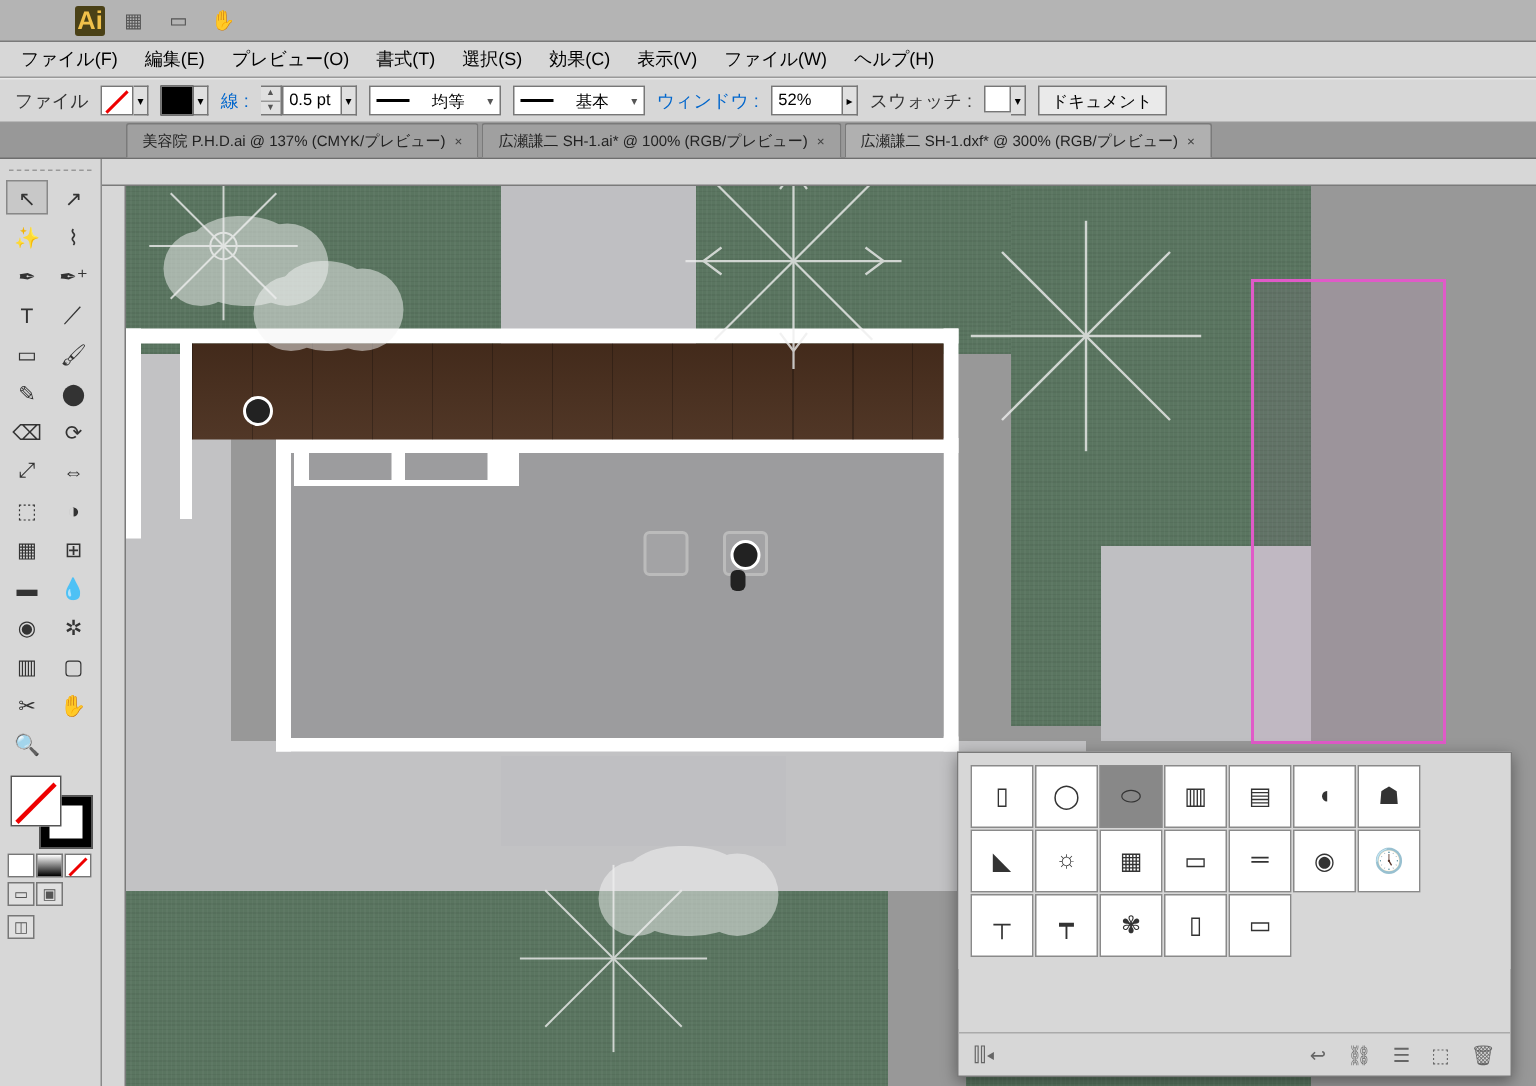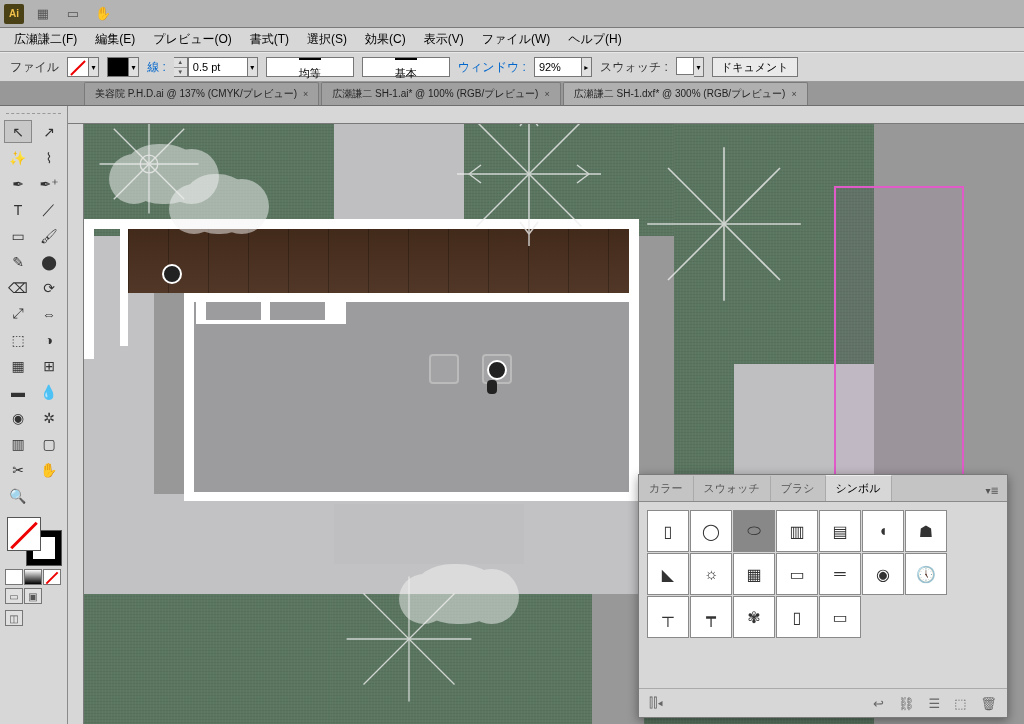--- a/index.html
+++ b/index.html
@@ -1,37 +1,37 @@
 <!DOCTYPE html>
 <html><head>
 <meta charset="utf-8">
 <style>
 * { margin:0; padding:0; box-sizing:border-box; font-family:"Hiragino Kaku Gothic Pro","Meiryo",sans-serif; }
 body { width:1024px; height:724px; background:#b4b4b4; overflow:hidden; position:relative; font-size:11px; color:#000; }
 
 .appbar { height:28px; background:#b4b4b4; border-bottom:1px solid #7a7a7a; display:flex; align-items:center; padding:0 4px; gap:8px; }
-.ai-logo { width:20px; height:20px; background:#4a4117; color:#f0c04a; font-weight:bold; display:flex; align-items:center; justify-content:center; font-size:10px; border-radius:2px; }
+.ai-logo { width:20px; height:20px; background:#4a4117; color:#f0c04a; font-weight:bold; display:flex; align-items:center; justify-content:center; font-size:17px; border-radius:2px;margin-left:46px; }
 .appbar .ico { width:22px; height:22px; display:flex; align-items:center; justify-content:center; color:#555; font-size:13px; }
 
 .menubar { height:24px; background:#d7d7d7; border-bottom:1px solid #9a9a9a; display:flex; align-items:center; padding:0 6px; gap:2px; }
 .menu-item { padding:3px 8px; cursor:default; font-size:12px; }
 
 .ctrlbar { height:30px; background:#d7d7d7; border-top:1px solid #e8e8e8; border-bottom:1px solid #9a9a9a; display:flex; align-items:center; padding:0 10px; gap:8px; font-size:12px; }
 .lbl { color:#333; white-space:nowrap; }
 .lbl.blue { color:#0066cc; }
 .swatch { width:22px; height:20px; border:1px solid #777; display:inline-flex; align-items:center; justify-content:center; position:relative; }
 .swatch.nofill { background:#fff; }
 .swatch.nofill::after { content:""; position:absolute; left:0; right:0; top:50%; border-top:2px solid #e00; transform:rotate(-45deg); }
 .swatch.black { background:#000; }
 .dd { width:10px; height:20px; border:1px solid #777; border-left:none; background:#e0e0e0; display:inline-flex; align-items:center; justify-content:center; font-size:8px; }
 .inp { height:20px; border:1px solid #777; background:#fff; padding:0 4px; font-size:11px; display:flex; align-items:center; }
 .spin { width:14px; height:20px; border:1px solid #777; border-left:none; background:#e0e0e0; display:flex; flex-direction:column; }
 .spin div { flex:1; display:flex; align-items:center; justify-content:center; font-size:6px; color:#555; }
 .spin div:first-child { border-bottom:1px solid #999; }
-.sel { height:20px; border:1px solid #777; background:#fff; padding:0 4px; font-size:11px; display:flex; align-items:center; justify-content:space-between; gap:6px;flex-direction:column; }
+.sel { height:20px; border:1px solid #777; background:#fff; padding:0 4px; font-size:11px; display:flex; align-items:center; justify-content:space-between; gap:6px; }
 .sel .arr { font-size:8px; color:#555; }
 .btn { height:20px; border:1px solid #777; background:#eaeaea; padding:0 8px; font-size:11px; display:flex; align-items:center; }
 .emptysel { width:18px; height:18px; border:1px solid #777; background:#fff; }
 
 .tabstrip { height:24px; background:#989898; border-bottom:1px solid #6e6e6e; display:flex; align-items:flex-end; padding-left:84px; }
 .dtab { padding:4px 10px; background:#a0a0a0; border:1px solid #7a7a7a; border-bottom:none; font-size:10px; color:#222; margin-right:2px; display:flex; align-items:center; gap:6px; max-width:280px; border-radius:2px 2px 0 0; }
 .dtab.active { background:#b0b0b0; }
 .dtab .x { font-size:9px; color:#444; }
 
 .work { position:absolute; left:0; top:106px; right:0; bottom:0; background:#989898; }
@@ -90,21 +90,21 @@
 <body>
 
 <div class="appbar">
   <div class="ai-logo">Ai</div>
   <span class="ico">▦</span>
   <span class="ico">▭</span>
   <span class="ico">✋</span>
 </div>
 
 <div class="menubar">
-  <div class="menu-item">広瀬謙二(F)</div>
+  <div class="menu-item">ファイル(F)</div>
   <div class="menu-item">編集(E)</div>
   <div class="menu-item">プレビュー(O)</div>
   <div class="menu-item">書式(T)</div>
   <div class="menu-item">選択(S)</div>
   <div class="menu-item">効果(C)</div>
   <div class="menu-item">表示(V)</div>
   <div class="menu-item">ファイル(W)</div>
   <div class="menu-item">ヘルプ(H)</div>
 </div>
 
@@ -117,36 +117,36 @@
   <div style="display:flex">
     <span class="swatch black"></span>
     <span class="dd">▾</span>
   </div>
   <span class="lbl blue">線 :</span>
   <div style="display:flex">
     <div class="spin">
         <div>▲</div>
         <div>▼</div>
       </div>
-    <div class="inp" style="width:60px">0.5 pt</div>
+    <div class="inp" style="width:40px">0.5 pt</div>
     <span class="dd">▾</span>
   </div>
   <div class="sel" style="width:88px">
     <span style="border-top:2px solid #000;width:22px"></span>
     <span>均等</span>
     <span class="arr">▾</span>
   </div>
   <div class="sel" style="width:88px">
     <span style="border-top:2px solid #000;width:22px"></span>
     <span>基本</span>
     <span class="arr">▾</span>
   </div>
   <span class="lbl blue">ウィンドウ :</span>
   <div style="display:flex">
-    <div class="inp" style="width:48px">92%</div>
+    <div class="inp" style="width:48px">52%</div>
     <span class="dd">▸</span>
   </div>
   <span class="lbl">スウォッチ :</span>
   <div style="display:flex">
     <span class="emptysel"></span>
     <span class="dd">▾</span>
   </div>
   <div class="btn">ドキュメント</div>
 </div>
 
@@ -304,27 +304,20 @@
               <line x1="50" y1="2" x2="50" y2="98"></line>
               <line x1="2" y1="50" x2="98" y2="50"></line>
               <line x1="15" y1="15" x2="85" y2="85"></line>
               <line x1="85" y1="15" x2="15" y2="85"></line>
             </g>
           </svg></div>
     </div>
   </div>
 
   <div class="panel">
-    <div class="ptabs">
-      <div class="ptab">カラー</div>
-      <div class="ptab">スウォッチ</div>
-      <div class="ptab">ブラシ</div>
-      <div class="ptab active">シンボル</div>
-      <div class="pmenu">▾≣</div>
-    </div>
     <div class="pgrid">
       <div class="sym">▯</div>
       <div class="sym">◯</div>
       <div class="sym sel">⬭</div>
       <div class="sym">▥</div>
       <div class="sym">▤</div>
       <div class="sym">◖</div>
       <div class="sym">☗</div>
       <div class="sym">◣</div>
       <div class="sym">☼</div>

